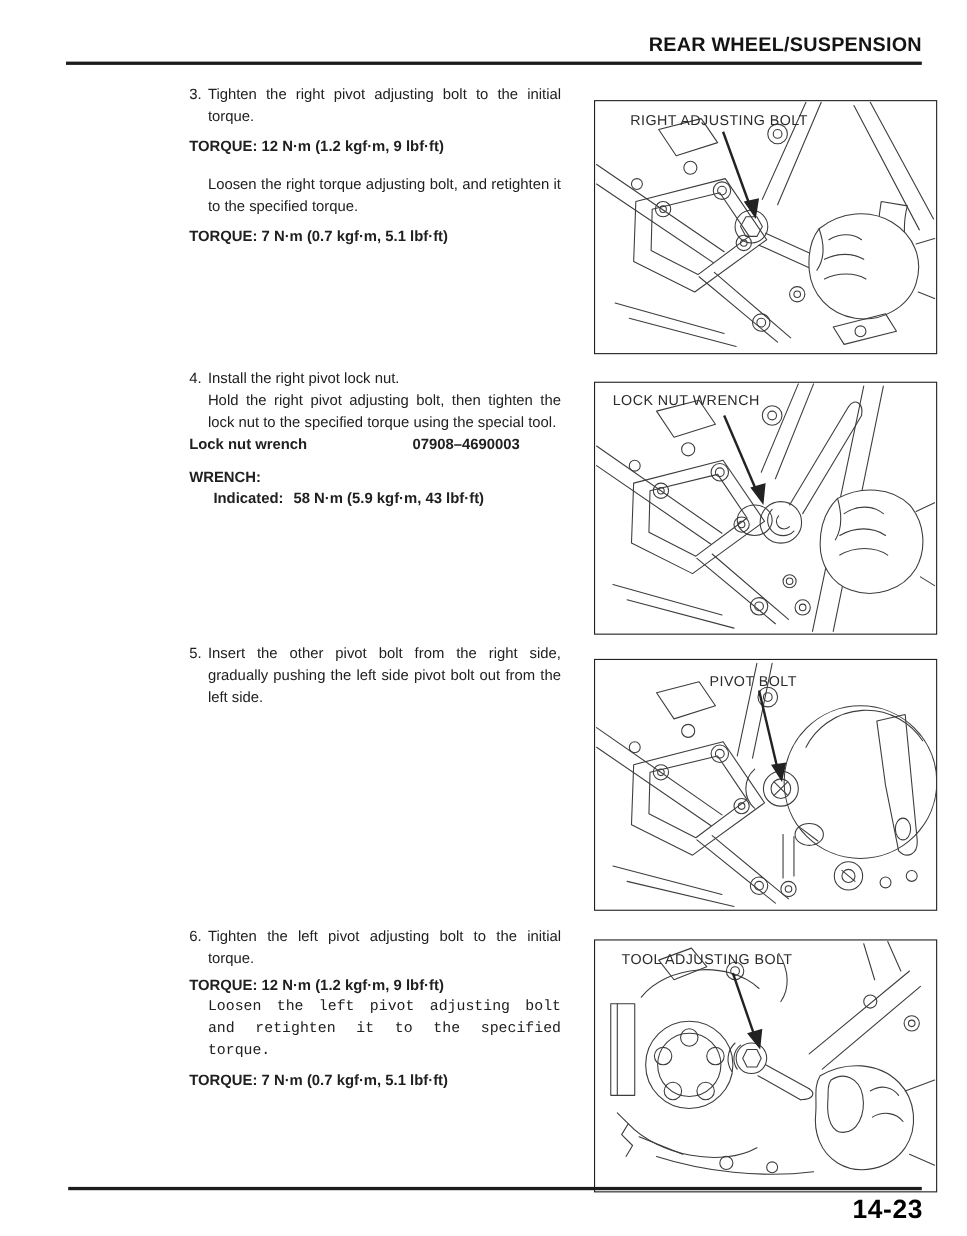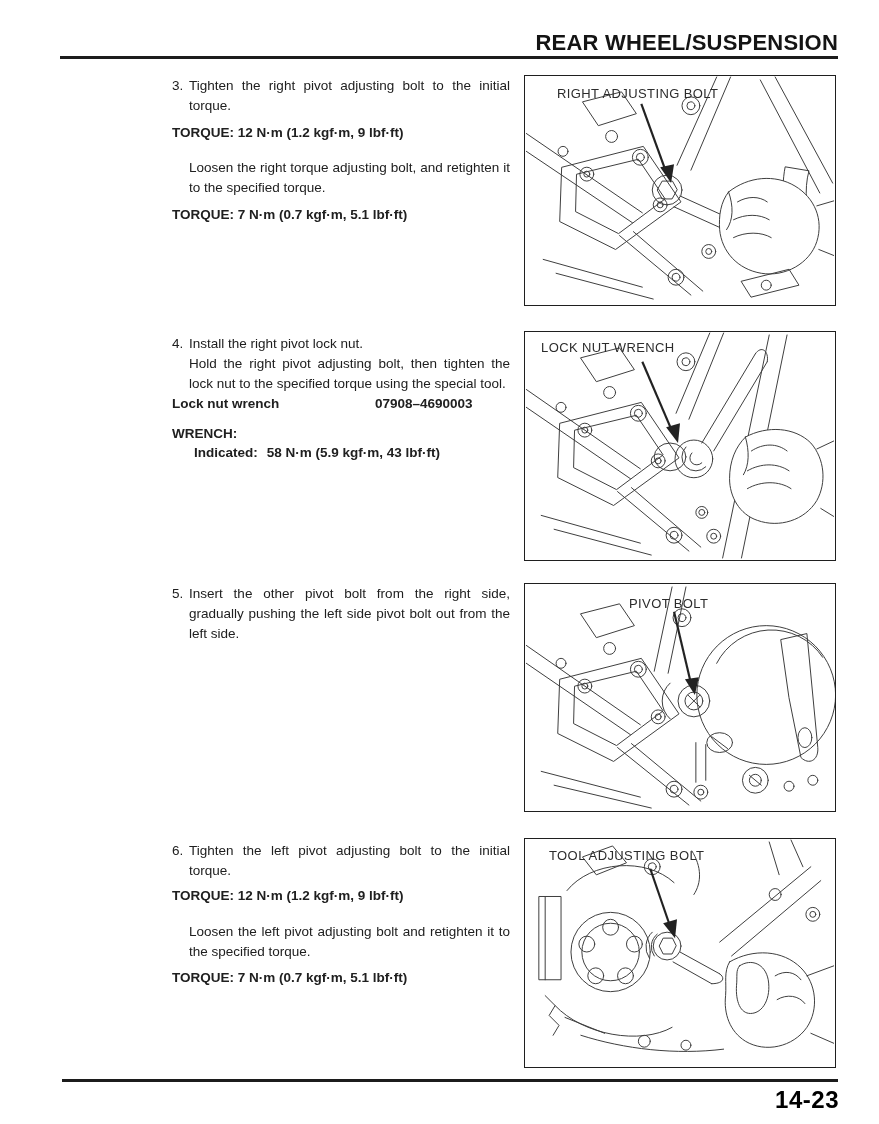--- a/index.html
+++ b/index.html
@@ -4,21 +4,21 @@
 <style>
   html,body { margin:0; padding:0; background:#e8e8e8; }
   .page {
     position:relative; width:879px; height:1124px; margin:0 auto;
     background:#ffffff; overflow:hidden;
     font-family:"Liberation Sans", sans-serif; color:#202020;
   }
   
   .header-title {
     position:absolute; top:30px; right:41px;
-    font-size:22px; font-weight:bold; color:#141414; letter-spacing:0.2px;
+    font-size:18px; font-weight:bold; color:#141414; letter-spacing:0.2px;
   }
   .header-rule { position:absolute; left:60px; right:41px; top:56px; height:3px; background:#1c1c1c; }
   .footer-rule { position:absolute; left:62px; right:41px; top:1079px; height:3px; background:#1c1c1c; }
   .page-number {
     position:absolute; right:40px; top:1086px;
     font-size:24px; font-weight:bold; color:#000000; letter-spacing:0.5px;
   }
   
   .steps { position:absolute; left:172px; top:0; width:338px; font-size:13.5px; line-height:20px; }
   .step  { position:absolute; width:338px; }
@@ -28,31 +28,31 @@
   #step6 { top:841px; }
   .step p { margin:0; text-align:justify; }
   .hang   { position:relative; padding-left:17px; }
   .hang .num { position:absolute; left:0; top:0; }
   .indent { padding-left:17px; }
   .torque { font-weight:bold; text-align:left !important; }
   #step3 .torque-initial { margin-top:7px; }
   #step3 .note           { margin-top:15px; }
   #step3 .torque-final   { margin-top:7px; }
   #step6 .torque-initial { margin-top:5px; }
-  #step6 .note           { margin-top:16px; }
+  #step6 .note           { margin-top:0;font-family:Liberation Mono, monospace; }
   #step6 .torque-final   { margin-top:6px; }
   .tool-heading   { font-weight:bold; }
   .tool-row       { position:relative; font-weight:bold; }
   .tool-number    { position:absolute; left:203px; top:0; }
   .torque-heading { font-weight:bold; margin-top:10px !important; }
   .trow { font-weight:bold; line-height:18px; padding-left:22px; text-align:left !important; }
   .trow .tlabel { display:inline-block; width:69px; }
   
   .figbox {
-    position:absolute; left:524px; width:312px; margin:0;
+    position:absolute; left:524px; width:312px; margin:16px;
     background:#fff; border:1.5px solid #1f1f1f; box-sizing:border-box;
   }
   #fig1 { top:75px;  height:231px; }
   #fig2 { top:331px; height:230px; }
   #fig3 { top:583px; height:229px; }
   #fig4 { top:838px; height:230px; }
   .figbox svg { position:absolute; left:0; top:0; width:100%; height:100%; }
   .figlabel {
     position:absolute; font-size:13px; color:#2c2c2c; letter-spacing:0.4px; white-space:nowrap;
   }

